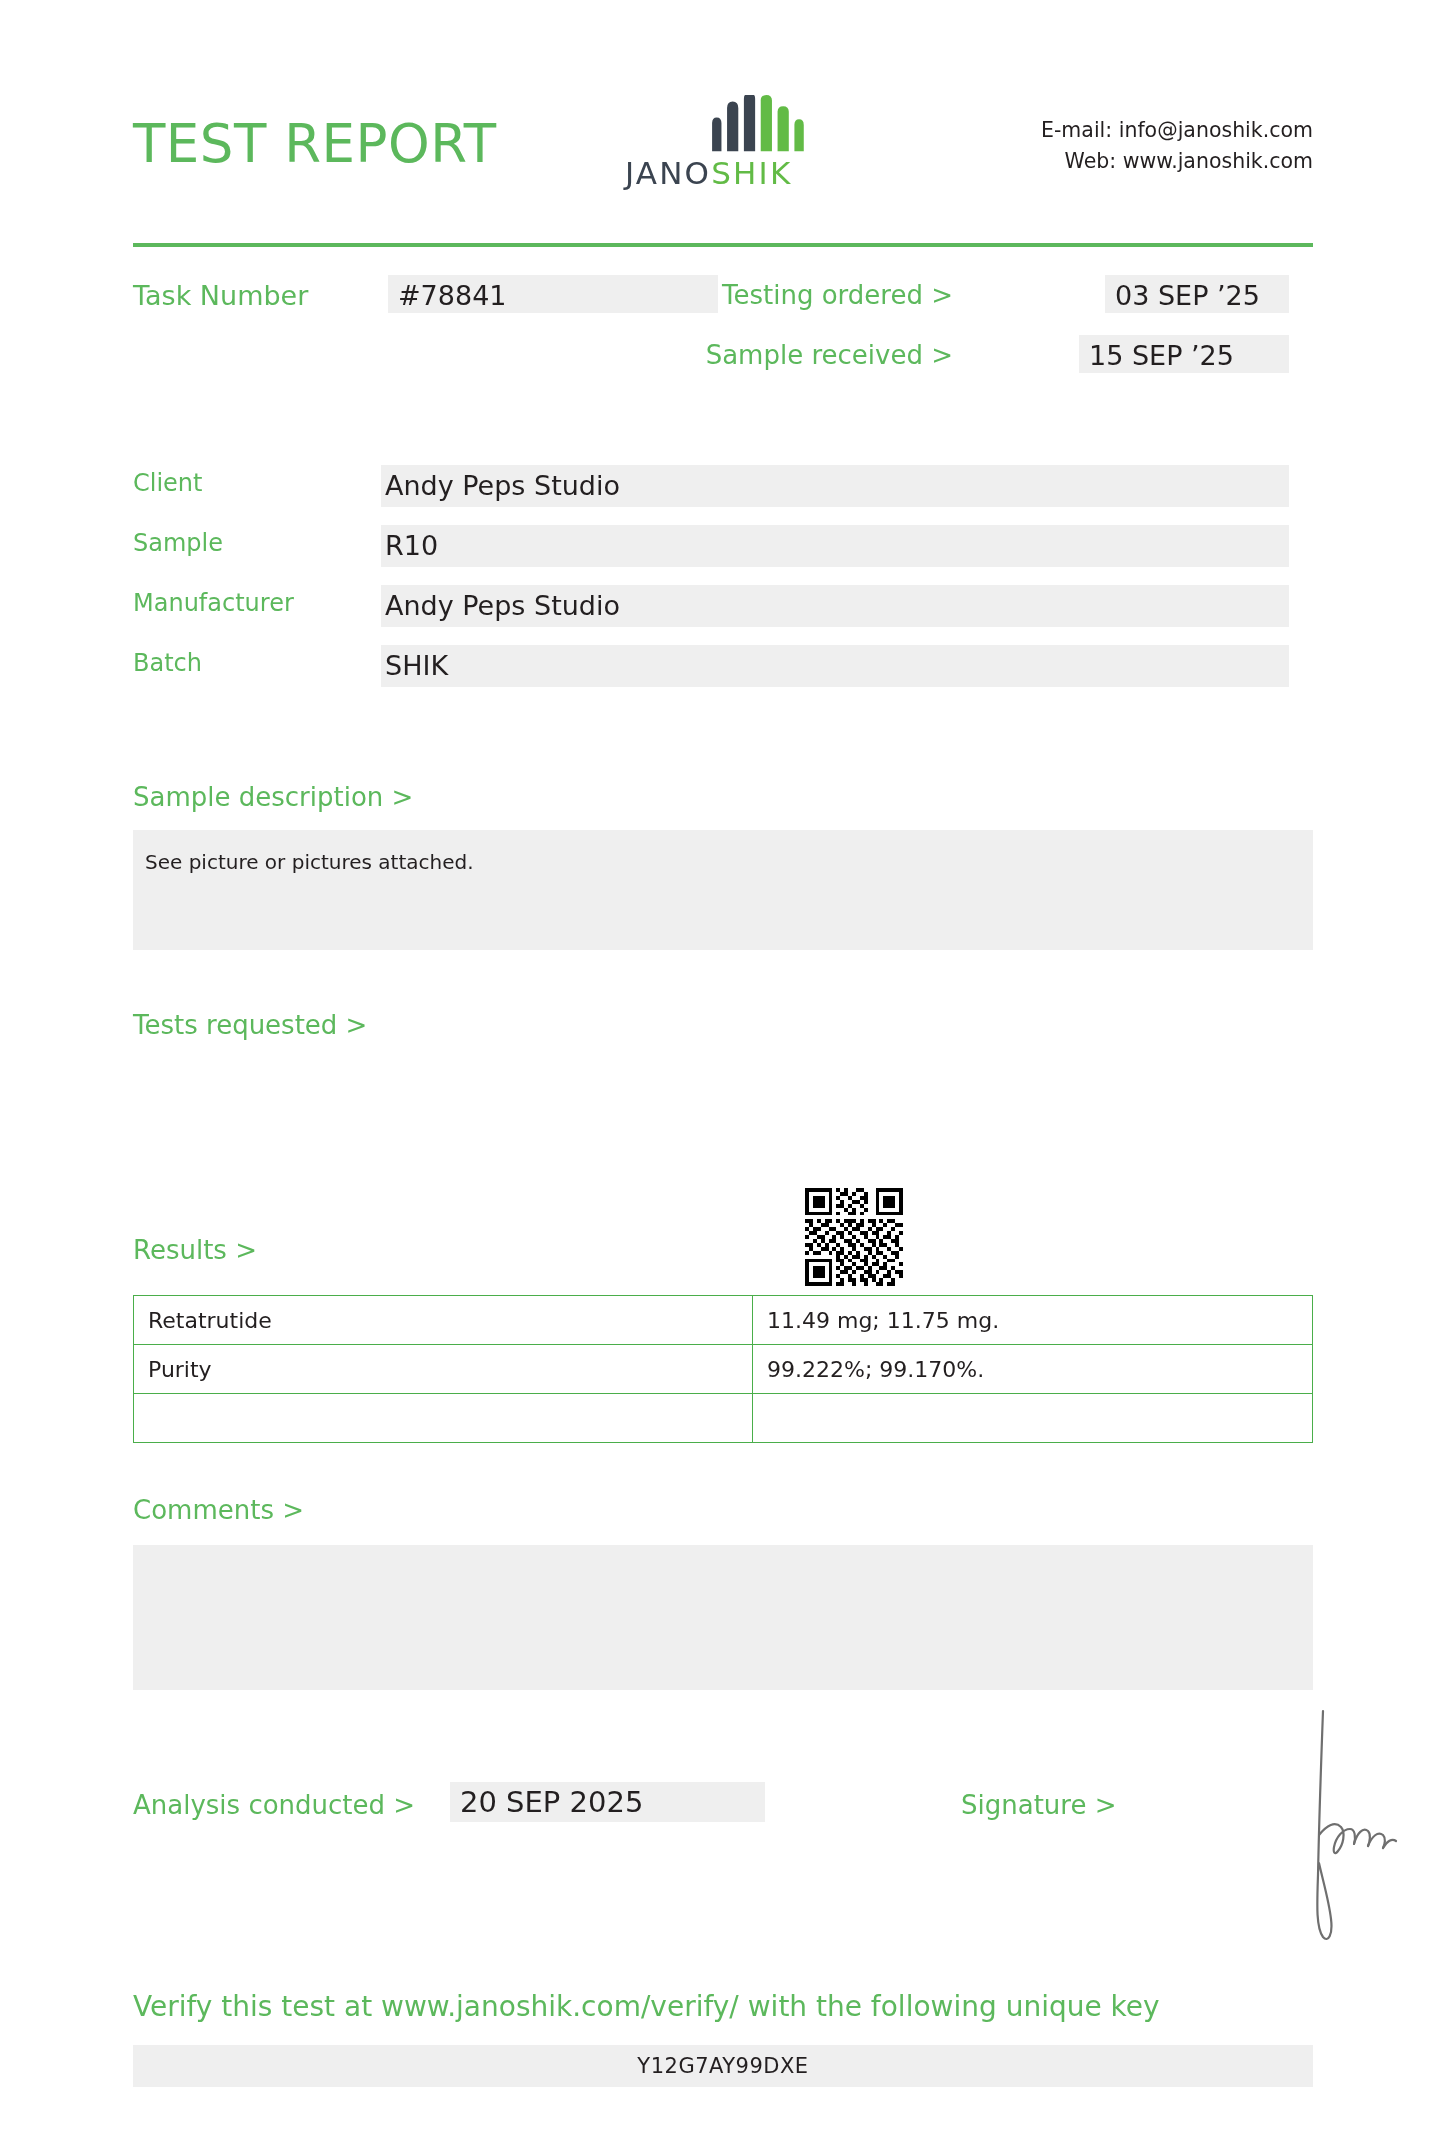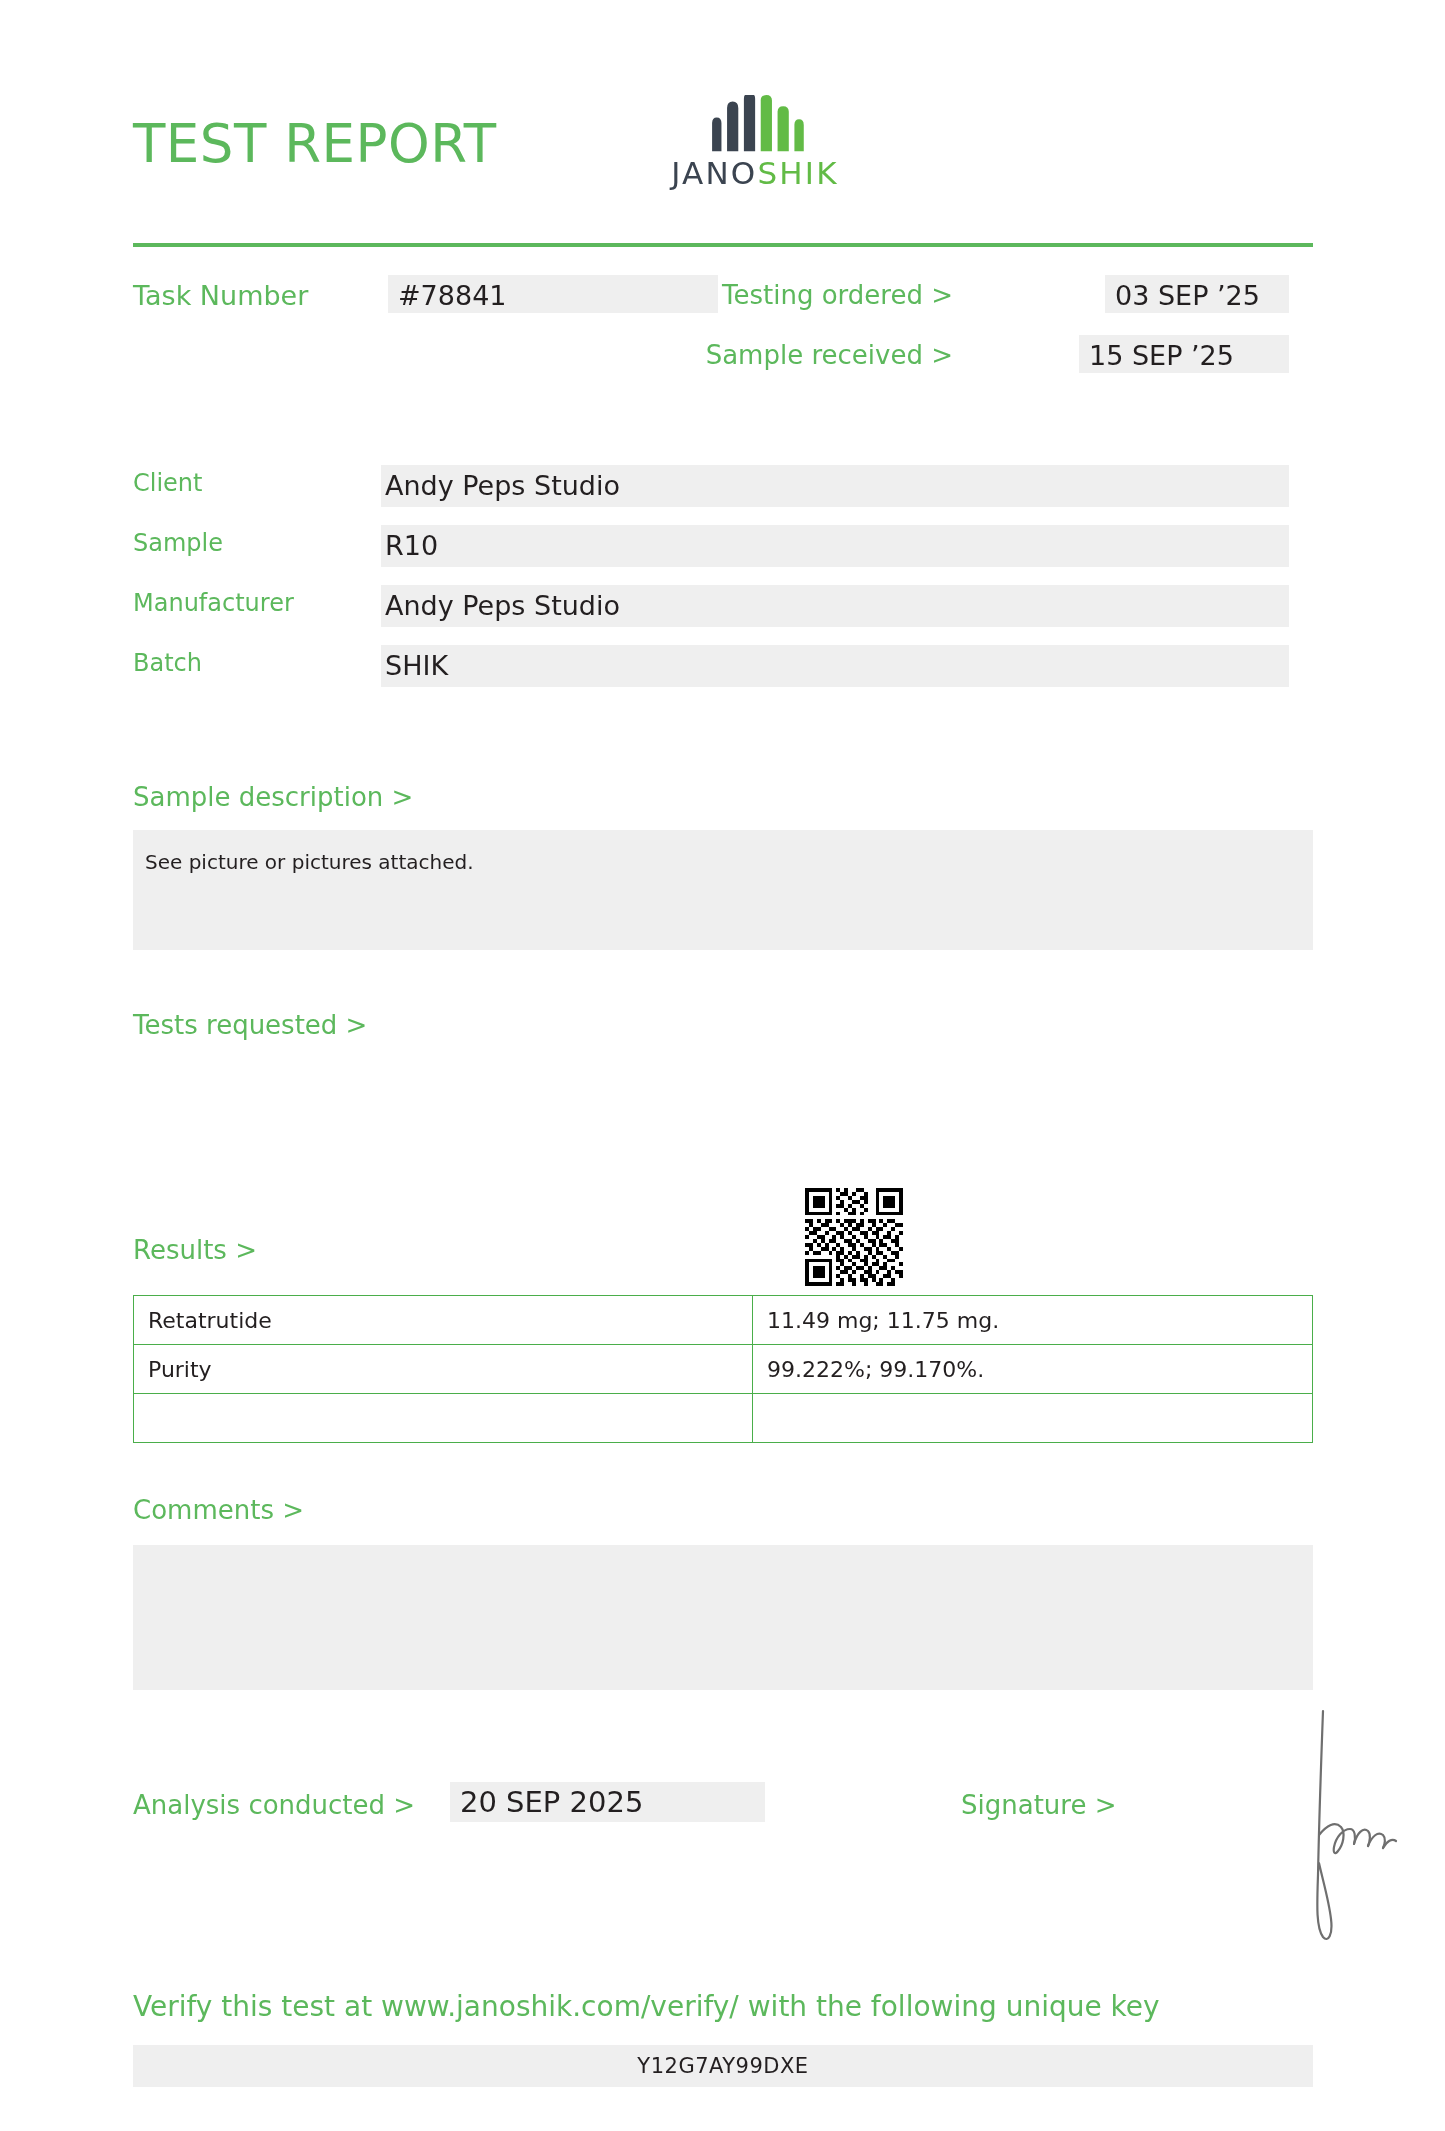--- a/index.html
+++ b/index.html
@@ -44,21 +44,20 @@
     font-weight: 400;
     letter-spacing: 0.5px;
     color: #5cb85c;
     white-space: nowrap;
   }
   .logo-wrap {
     position: absolute;
     left: 492px;
     top: 0px;
     width: 260px;
-    text-align: center;
   }
   .logo-mark {
     height: 58px;
     display: block;
     margin: 0 auto;
   }
   .logo-text {
     font-size: 31px;
     letter-spacing: 2.2px;
     font-weight: 400;
@@ -325,20 +324,24 @@
           <path d="M14 60 L14 30 Q14 24 19 24 Q24 24 24 30 L24 60 Z" fill="#3b4450"></path>
           <path d="M30 60 L30 14 Q30 7 36 7 Q42 7 42 14 L42 60 Z" fill="#3b4450"></path>
           <path d="M48 60 L48 4 Q48 -2 54 -2 Q60 -2 60 4 L60 60 Z" fill="#3b4450"></path>
           <path d="M66 60 L66 6 Q66 0 72 0 Q78 0 78 6 L78 60 Z" fill="#62bb46"></path>
           <path d="M84 60 L84 18 Q84 12 90 12 Q96 12 96 18 L96 60 Z" fill="#62bb46"></path>
           <path d="M102 60 L102 32 Q102 26 107 26 Q112 26 112 32 L112 60 Z" fill="#62bb46"></path>
         </svg>
         <div class="logo-text"><span class="dark">JANO</span><span class="green">SHIK</span></div>
       </div>
 
+      <div class="contact">
+        <div>E-mail: info@janoshik.com</div>
+        <div>Web: www.janoshik.com</div>
+      </div>
     </div>
 
     <div class="rule"></div>
 
     <div class="task-label">Task Number</div>
     <div class="task-value field">#78841</div>
 
     <div class="ordered-label">Testing ordered  &gt;</div>
     <div class="ordered-value field">03 SEP ’25</div>
 

